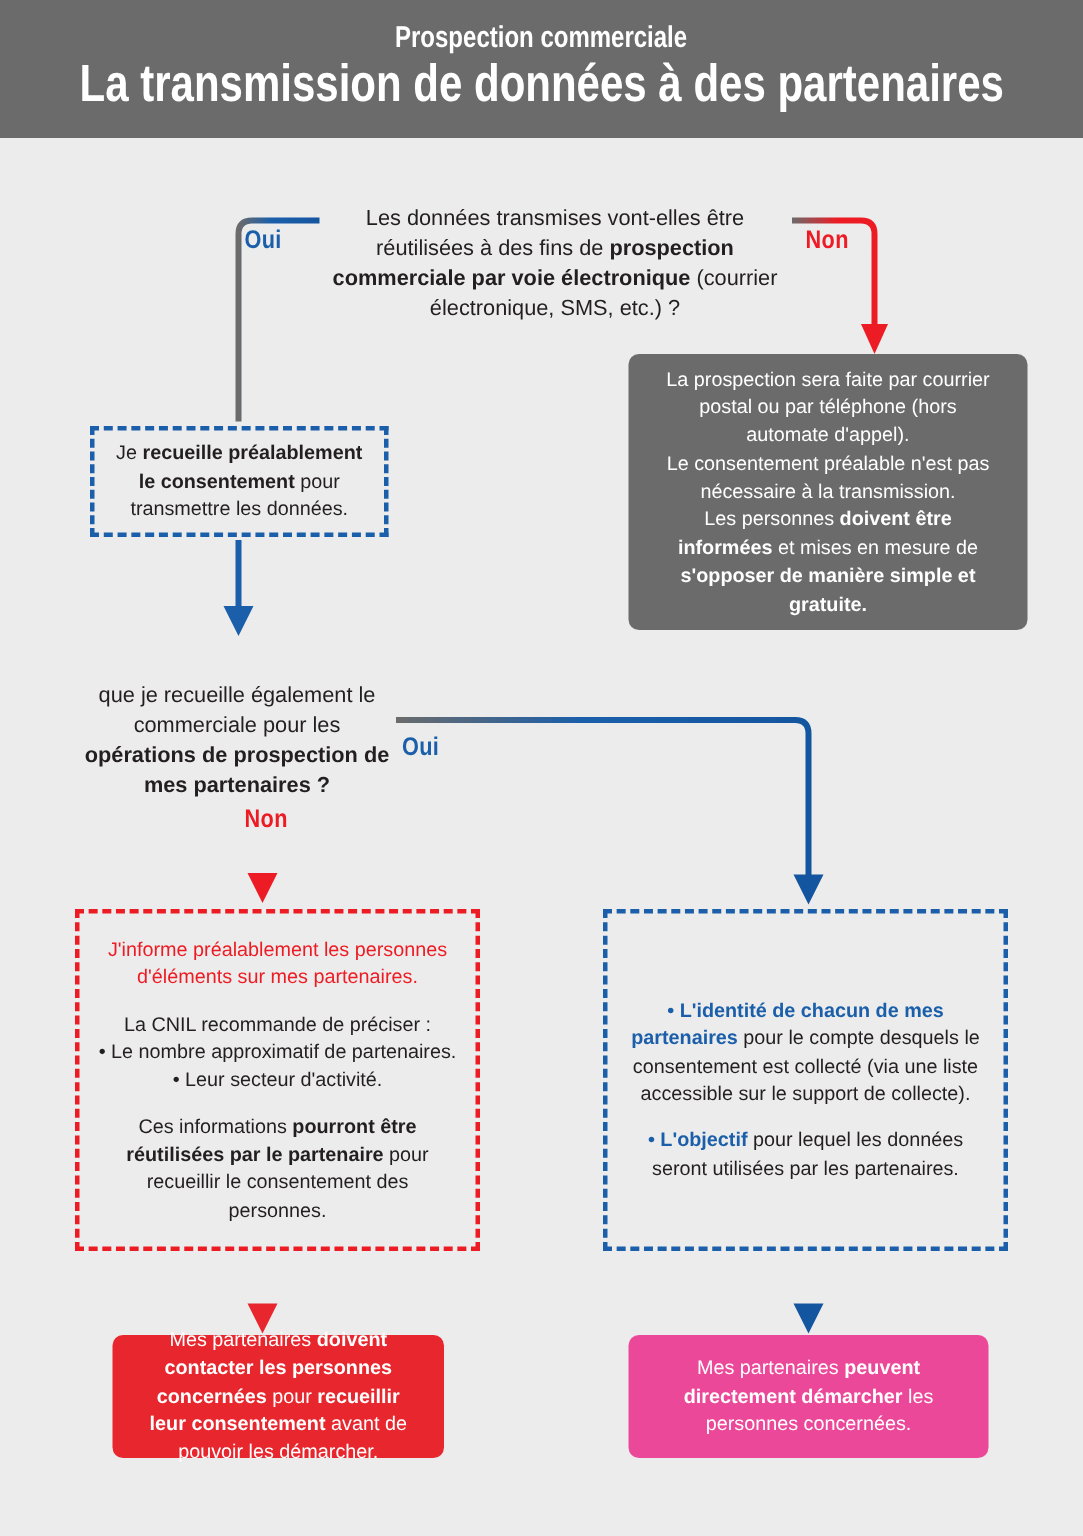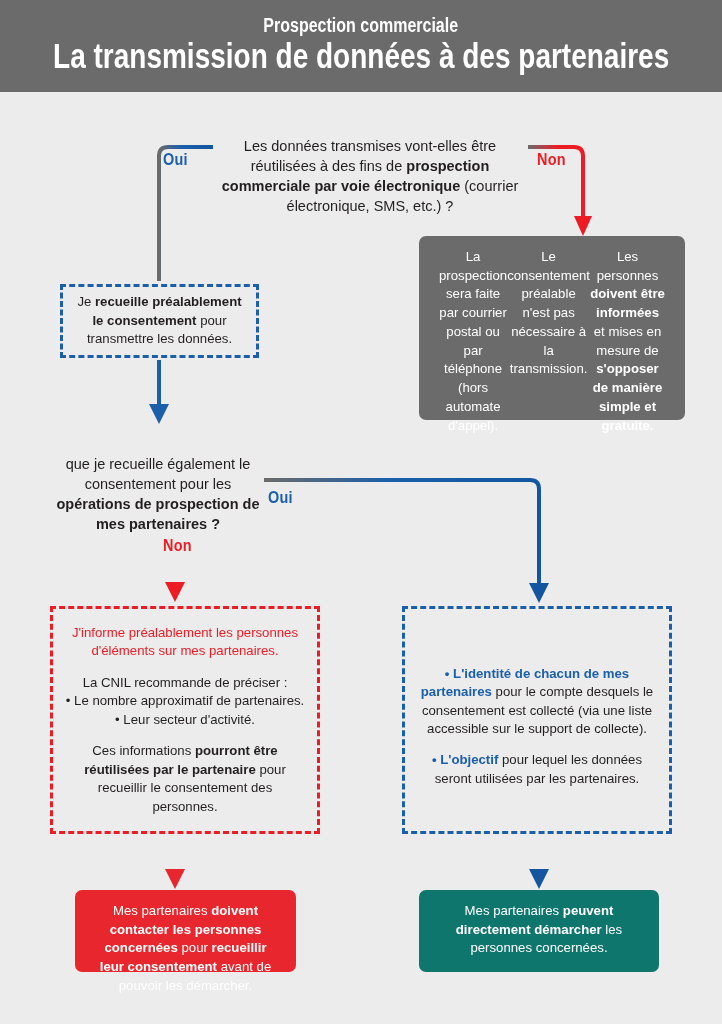--- a/index.html
+++ b/index.html
@@ -100,27 +100,27 @@
   
   .solid-box {
     position: absolute;
     box-sizing: border-box;
     text-align: center;
     color: #ffffff;
     font-size: 13.2px;
     line-height: 1.42;
     padding: 12px 20px;
     display: flex;
-    flex-direction: row;
+    flex-direction: column;
     justify-content: center;
     border-radius: 7px;
   }
   .box-gray { background: #6b6b6b; }
   .box-red  { background: #e8262d; }
-  .box-blue { background: #0f766e; justify-content: center; }
+  .box-blue { background: #ec4899; justify-content: center; }
   .solid-box p { margin: 0; }
   .solid-box .gap { height: 14px; }
 
   svg.conn { position: absolute; overflow: visible; }
 </style>
 </head>
 <body>
 
 <div class="header">
   <div class="header-sub">Prospection commerciale</div>
@@ -200,21 +200,21 @@
   <p><span>Les personnes </span><b>doivent être informées</b><span> et mises en mesure de </span><b>s'opposer de manière simple et gratuite.</b></p>
 </div>
 
 <div class="dashed-box dashed-blue" style="left:60px; top:284px; width:199px; height:74px;">
   <p><span>Je </span><b>recueille préalablement le consentement</b><span> pour transmettre les données.</span></p>
 </div>
 
 <div class="node q-text" style="left:52px; top:434px; width:212px;">
   <br>
   <span>que je recueille également le</span><br>
-  <span>consentement pour les</span><br>
+  <span>commerciale pour les</span><br>
   <b>opérations de prospection de mes partenaires ?</b>
 </div>
 
 <div class="dashed-box dashed-red" style="left:50px; top:606px; width:270px; height:228px;">
   <p class="t-red">J'informe préalablement les personnes d'éléments sur mes partenaires.</p>
   <div class="gap"></div>
   <p>La CNIL recommande de préciser :</p>
   <p>• Le nombre approximatif de partenaires.</p>
   <p>• Leur secteur d'activité.</p>
   <div class="gap"></div>

